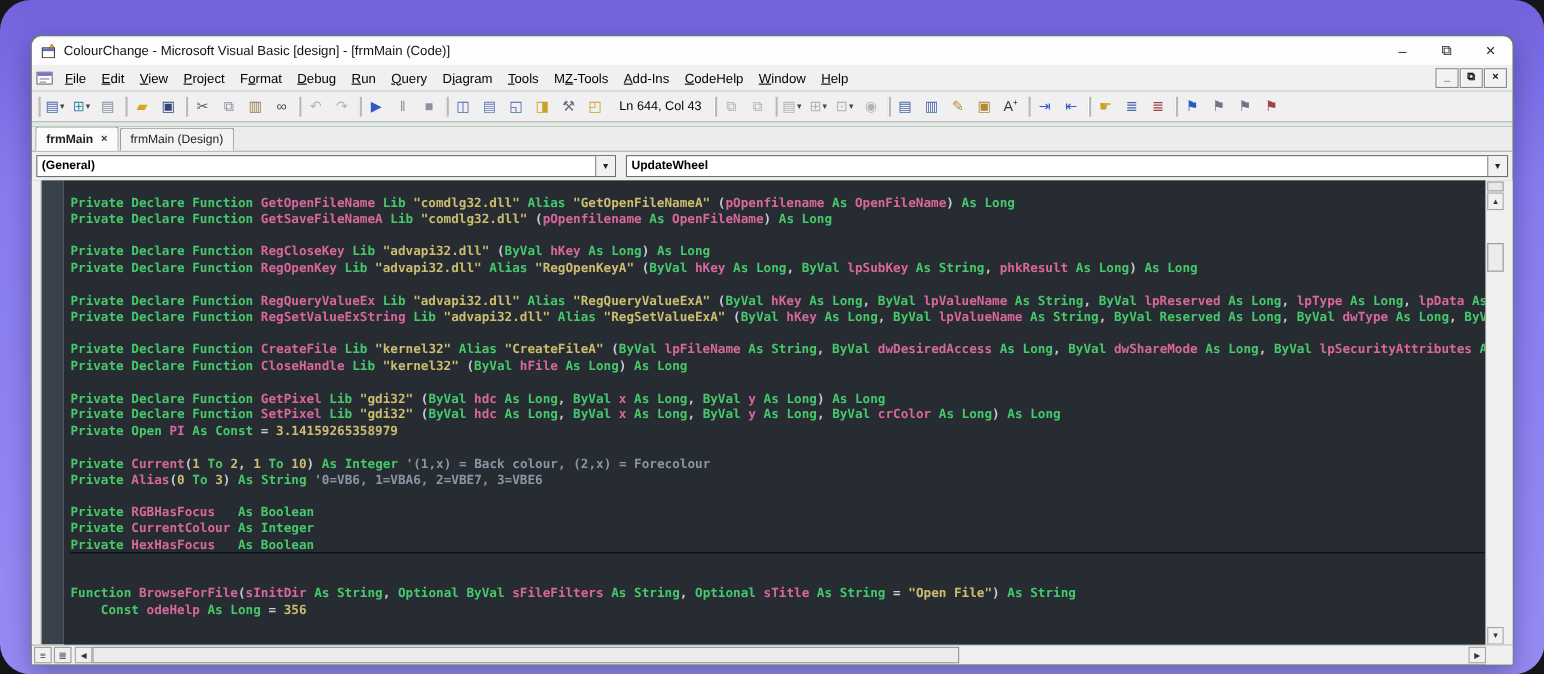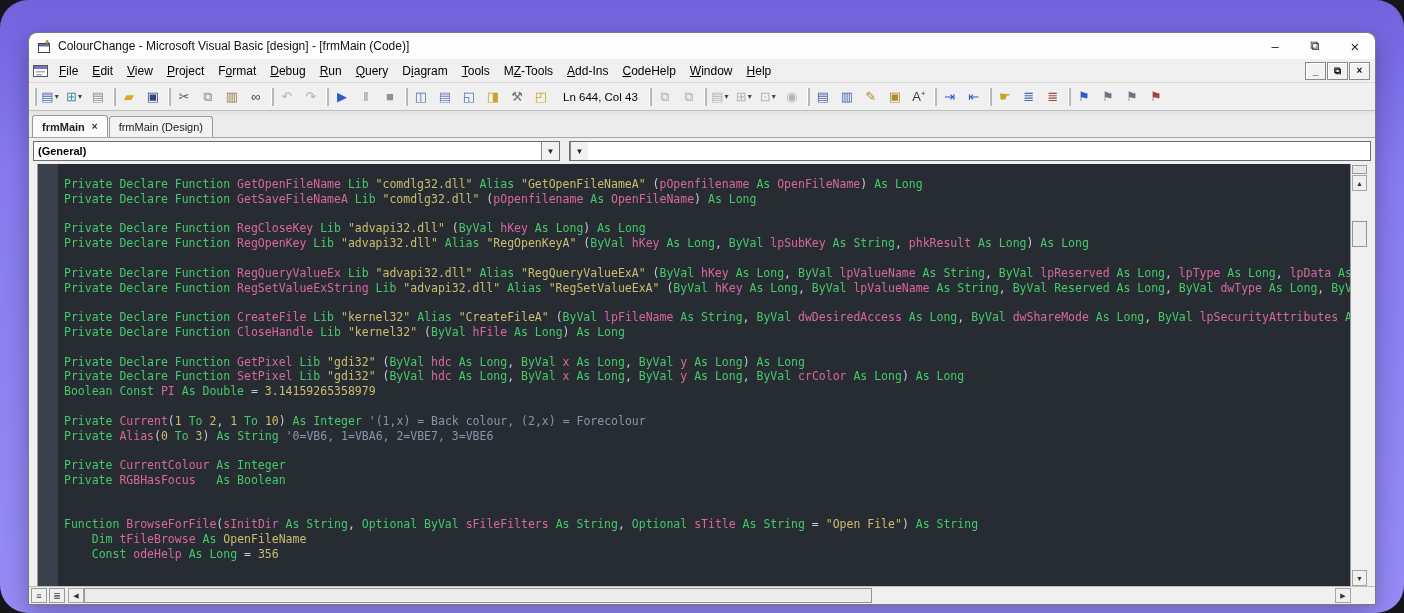--- a/index.html
+++ b/index.html
@@ -46,21 +46,21 @@
   .combo{height:20px;background:#fff;border:1px solid #6e6e6e;display:flex;align-items:center;box-sizing:border-box;}
   .combo .cval{flex:1;font-size:11px;font-weight:bold;color:#000;padding:0 4px;white-space:nowrap;overflow:hidden;}
   .combo .cbtn{width:17px;height:100%;background:#f1f1f1;border-left:1px solid #8a8a8a;display:flex;
     align-items:center;justify-content:center;font-size:8px;color:#222;}
   .combo.left{width:527px;flex:0 0 auto;}
   .combo.right{flex:1;}
   
   .editorwrap{flex:1;display:flex;min-height:0;background:#f0f0f0;}
   .edge-l{width:8px;background:#f0f0f0;border-right:1px solid #9a9a9a;flex:0 0 auto;}
   .marginbar{width:20px;background:#3a414c;flex:0 0 auto;}
-  .codearea{flex:1;background:#272c33;overflow:hidden;padding:13px 0 0 6px;position:relative;min-width:0;}
+  .codearea{flex:1;background:#272c33;overflow:hidden;padding:13px 0 0 6px;position:relative;min-width:0;font-weight:bold;}
   .code-line{height:14.8px;white-space:pre;font-family:"DejaVu Sans Mono",monospace;font-size:11.5px;line-height:14.8px;}
   .code-line.sep{border-bottom:1px solid #0c0f14;box-sizing:border-box;}
   .seg-k{color:#45c96a;} .seg-i{color:#d8679e;} .seg-y{color:#cdbd6e;}
   .seg-c{color:#8b95a7;} .seg-p{color:#c6cbd4;}
   
   .vscroll{width:17px;background:#f0f0f0;border-left:1px solid #9a9a9a;display:flex;flex-direction:column;flex:0 0 auto;}
   .vsplit{height:9px;background:#e8e8e8;border:1px solid #9a9a9a;box-sizing:border-box;margin:1px;}
   .sbtn{height:16px;background:#f0f0f0;border:1px solid #a5a5a5;box-sizing:border-box;display:flex;
     align-items:center;justify-content:center;font-size:7px;color:#333;margin:0 1px;}
   .vtrack{flex:1;position:relative;margin:0 1px;}
@@ -309,20 +309,21 @@
         <span>frmMain (Design)</span>
       </div>
     </div>
 
   <div class="comborow">
     <div class="combo left">
       <span class="cval">(General)</span>
       <span class="cbtn">▼</span>
     </div>
     <div class="combo right">
+      <span class="cval">UpdateWheel</span>
       <span class="cbtn">▼</span>
     </div>
   </div>
 
   <div class="editorwrap">
     <div class="edge-l"></div>
     <div class="marginbar"></div>
     <div class="codearea" id="codearea">
         <div class="code-line"><span class="seg-k">Private Declare Function </span><span class="seg-i">GetOpenFileName</span><span class="seg-k"> Lib </span><span class="seg-y">"comdlg32.dll"</span><span class="seg-k"> Alias </span><span class="seg-y">"GetOpenFileNameA"</span><span class="seg-p"> (</span><span class="seg-i">pOpenfilename</span><span class="seg-k"> As </span><span class="seg-i">OpenFileName</span><span class="seg-p">) </span><span class="seg-k">As Long</span></div>
         <div class="code-line"><span class="seg-k">Private Declare Function </span><span class="seg-i">GetSaveFileNameA</span><span class="seg-k"> Lib </span><span class="seg-y">"comdlg32.dll"</span><span class="seg-p"> (</span><span class="seg-i">pOpenfilename</span><span class="seg-k"> As </span><span class="seg-i">OpenFileName</span><span class="seg-p">) </span><span class="seg-k">As Long</span></div>
@@ -331,31 +332,31 @@
         <div class="code-line"><span class="seg-k">Private Declare Function </span><span class="seg-i">RegOpenKey</span><span class="seg-k"> Lib </span><span class="seg-y">"advapi32.dll"</span><span class="seg-k"> Alias </span><span class="seg-y">"RegOpenKeyA"</span><span class="seg-p"> (</span><span class="seg-k">ByVal </span><span class="seg-i">hKey</span><span class="seg-k"> As Long</span><span class="seg-p">, </span><span class="seg-k">ByVal </span><span class="seg-i">lpSubKey</span><span class="seg-k"> As String</span><span class="seg-p">, </span><span class="seg-i">phkResult</span><span class="seg-k"> As Long</span><span class="seg-p">) </span><span class="seg-k">As Long</span></div>
         <div class="code-line"></div>
         <div class="code-line"><span class="seg-k">Private Declare Function </span><span class="seg-i">RegQueryValueEx</span><span class="seg-k"> Lib </span><span class="seg-y">"advapi32.dll"</span><span class="seg-k"> Alias </span><span class="seg-y">"RegQueryValueExA"</span><span class="seg-p"> (</span><span class="seg-k">ByVal </span><span class="seg-i">hKey</span><span class="seg-k"> As Long</span><span class="seg-p">, </span><span class="seg-k">ByVal </span><span class="seg-i">lpValueName</span><span class="seg-k"> As String</span><span class="seg-p">, </span><span class="seg-k">ByVal </span><span class="seg-i">lpReserved</span><span class="seg-k"> As Long</span><span class="seg-p">, </span><span class="seg-i">lpType</span><span class="seg-k"> As Long</span><span class="seg-p">, </span><span class="seg-i">lpData</span><span class="seg-k"> As Any</span></div>
         <div class="code-line"><span class="seg-k">Private Declare Function </span><span class="seg-i">RegSetValueExString</span><span class="seg-k"> Lib </span><span class="seg-y">"advapi32.dll"</span><span class="seg-k"> Alias </span><span class="seg-y">"RegSetValueExA"</span><span class="seg-p"> (</span><span class="seg-k">ByVal </span><span class="seg-i">hKey</span><span class="seg-k"> As Long</span><span class="seg-p">, </span><span class="seg-k">ByVal </span><span class="seg-i">lpValueName</span><span class="seg-k"> As String</span><span class="seg-p">, </span><span class="seg-k">ByVal Reserved As Long</span><span class="seg-p">, </span><span class="seg-k">ByVal </span><span class="seg-i">dwType</span><span class="seg-k"> As Long</span><span class="seg-p">, </span><span class="seg-k">ByVal </span></div>
         <div class="code-line"></div>
         <div class="code-line"><span class="seg-k">Private Declare Function </span><span class="seg-i">CreateFile</span><span class="seg-k"> Lib </span><span class="seg-y">"kernel32"</span><span class="seg-k"> Alias </span><span class="seg-y">"CreateFileA"</span><span class="seg-p"> (</span><span class="seg-k">ByVal </span><span class="seg-i">lpFileName</span><span class="seg-k"> As String</span><span class="seg-p">, </span><span class="seg-k">ByVal </span><span class="seg-i">dwDesiredAccess</span><span class="seg-k"> As Long</span><span class="seg-p">, </span><span class="seg-k">ByVal </span><span class="seg-i">dwShareMode</span><span class="seg-k"> As Long</span><span class="seg-p">, </span><span class="seg-k">ByVal </span><span class="seg-i">lpSecurityAttributes</span><span class="seg-k"> As Any</span></div>
         <div class="code-line"><span class="seg-k">Private Declare Function </span><span class="seg-i">CloseHandle</span><span class="seg-k"> Lib </span><span class="seg-y">"kernel32"</span><span class="seg-p"> (</span><span class="seg-k">ByVal </span><span class="seg-i">hFile</span><span class="seg-k"> As Long</span><span class="seg-p">) </span><span class="seg-k">As Long</span></div>
         <div class="code-line"></div>
         <div class="code-line"><span class="seg-k">Private Declare Function </span><span class="seg-i">GetPixel</span><span class="seg-k"> Lib </span><span class="seg-y">"gdi32"</span><span class="seg-p"> (</span><span class="seg-k">ByVal </span><span class="seg-i">hdc</span><span class="seg-k"> As Long</span><span class="seg-p">, </span><span class="seg-k">ByVal </span><span class="seg-i">x</span><span class="seg-k"> As Long</span><span class="seg-p">, </span><span class="seg-k">ByVal </span><span class="seg-i">y</span><span class="seg-k"> As Long</span><span class="seg-p">) </span><span class="seg-k">As Long</span></div>
         <div class="code-line"><span class="seg-k">Private Declare Function </span><span class="seg-i">SetPixel</span><span class="seg-k"> Lib </span><span class="seg-y">"gdi32"</span><span class="seg-p"> (</span><span class="seg-k">ByVal </span><span class="seg-i">hdc</span><span class="seg-k"> As Long</span><span class="seg-p">, </span><span class="seg-k">ByVal </span><span class="seg-i">x</span><span class="seg-k"> As Long</span><span class="seg-p">, </span><span class="seg-k">ByVal </span><span class="seg-i">y</span><span class="seg-k"> As Long</span><span class="seg-p">, </span><span class="seg-k">ByVal </span><span class="seg-i">crColor</span><span class="seg-k"> As Long</span><span class="seg-p">) </span><span class="seg-k">As Long</span></div>
-        <div class="code-line"><span class="seg-k">Boolean Const </span><span class="seg-i">PI</span><span class="seg-k"> As Double </span><span class="seg-p">= </span><span class="seg-y">3.14159265358979</span></div>
+        <div class="code-line"><span class="seg-k">Private Open </span><span class="seg-i">PI</span><span class="seg-k"> As Const </span><span class="seg-p">= </span><span class="seg-y">3.14159265358979</span></div>
         <div class="code-line"></div>
         <div class="code-line"><span class="seg-k">Private </span><span class="seg-i">Current</span><span class="seg-p">(</span><span class="seg-y">1</span><span class="seg-k"> To </span><span class="seg-y">2</span><span class="seg-p">, </span><span class="seg-y">1</span><span class="seg-k"> To </span><span class="seg-y">10</span><span class="seg-p">) </span><span class="seg-k">As Integer </span><span class="seg-c">'(1,x) = Back colour, (2,x) = Forecolour</span></div>
         <div class="code-line"><span class="seg-k">Private </span><span class="seg-i">Alias</span><span class="seg-p">(</span><span class="seg-y">0</span><span class="seg-k"> To </span><span class="seg-y">3</span><span class="seg-p">) </span><span class="seg-k">As String </span><span class="seg-c">'0=VB6, 1=VBA6, 2=VBE7, 3=VBE6</span></div>
         <div class="code-line"></div>
+        <div class="code-line"><span class="seg-k">Private </span><span class="seg-i">RGBHasFocus</span><span class="seg-k">   As Boolean</span></div>
         <div class="code-line"><span class="seg-k">Private </span><span class="seg-i">CurrentColour</span><span class="seg-k"> As Integer</span></div>
-        <div class="code-line"><span class="seg-k">Private </span><span class="seg-i">RGBHasFocus</span><span class="seg-k">   As Boolean</span></div>
+        <div class="code-line sep"><span class="seg-k">Private </span><span class="seg-i">HexHasFocus</span><span class="seg-k">   As Boolean</span></div>
         <div class="code-line"></div>
         <div class="code-line"></div>
         <div class="code-line"><span class="seg-k">Function </span><span class="seg-i">BrowseForFile</span><span class="seg-p">(</span><span class="seg-i">sInitDir</span><span class="seg-k"> As String</span><span class="seg-p">, </span><span class="seg-k">Optional ByVal </span><span class="seg-i">sFileFilters</span><span class="seg-k"> As String</span><span class="seg-p">, </span><span class="seg-k">Optional </span><span class="seg-i">sTitle</span><span class="seg-k"> As String </span><span class="seg-p">= </span><span class="seg-y">"Open File"</span><span class="seg-p">) </span><span class="seg-k">As String</span></div>
-        <div class="code-line"><span class="seg-p">    </span><span class="seg-k">Dim </span><span class="seg-i">tFileBrowse</span><span class="seg-k"> As </span><span class="seg-y">OpenFileName</span></div>
         <div class="code-line"><span class="seg-p">    </span><span class="seg-k">Const </span><span class="seg-i">odeHelp</span><span class="seg-k"> As Long </span><span class="seg-p">= </span><span class="seg-y">356</span></div>
       </div>
     <div class="vscroll">
       <div class="vsplit"></div>
       <div class="sbtn">
           <span>▲</span>
         </div>
       <div class="vtrack">
         <div class="vthumb"></div>
       </div>

